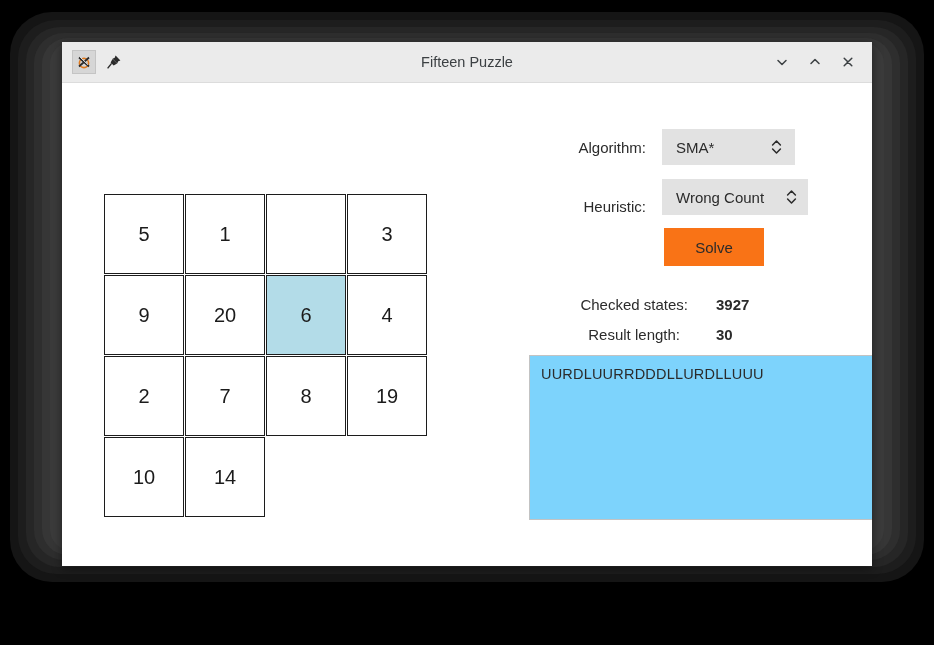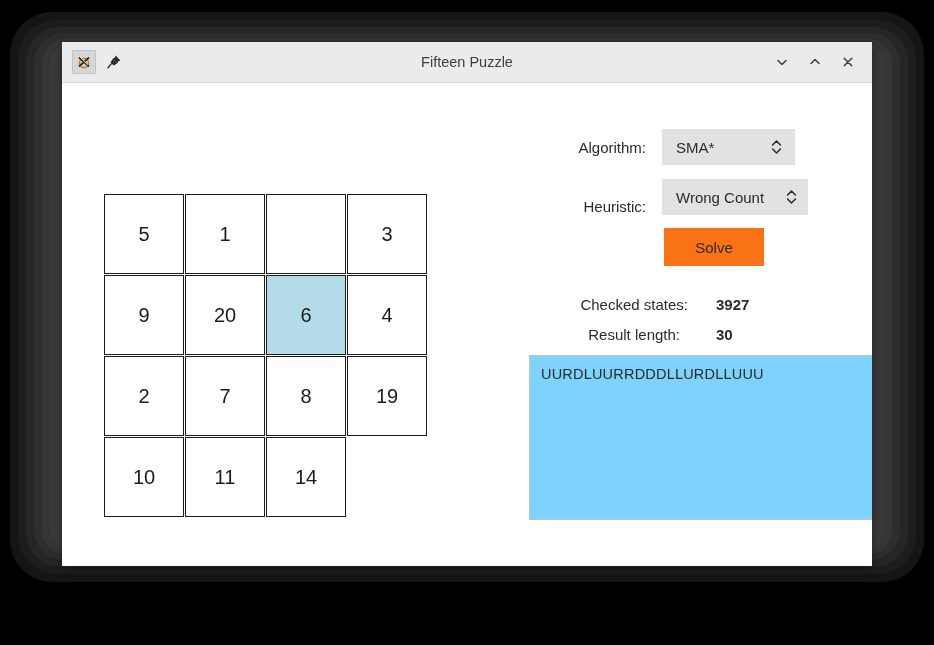--- a/index.html
+++ b/index.html
@@ -297,21 +297,20 @@
         <div class="tile">20</div>
         <div class="tile highlight">6</div>
         <div class="tile">4</div>
 
         <div class="tile">2</div>
         <div class="tile">7</div>
         <div class="tile">8</div>
 
         <div class="tile">19</div>
         <div class="tile">10</div>
-        <div class="tile">11</div>
         <div class="tile">14</div>
       </div>
 
       <div class="panel">
 
         <div class="field-row algorithm">
           <div class="field-label">Algorithm:</div>
           <div class="combo">
             <span>SMA*</span>
             <span class="spinner">

